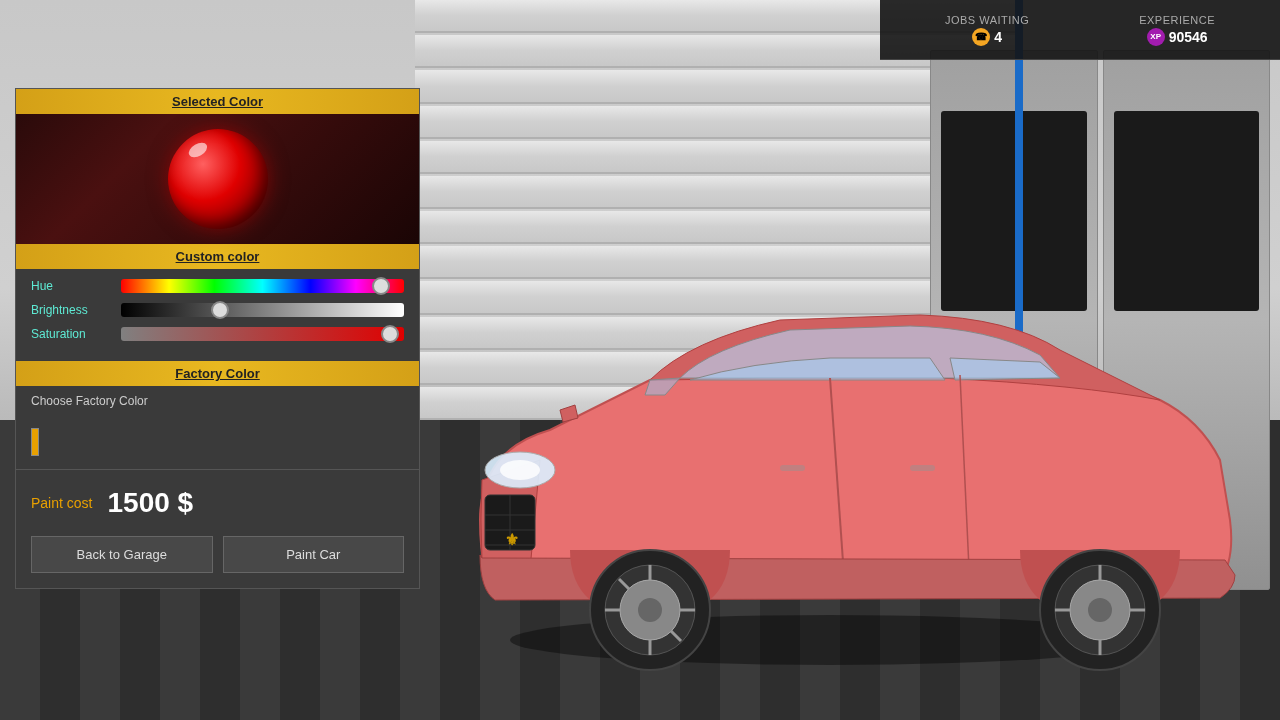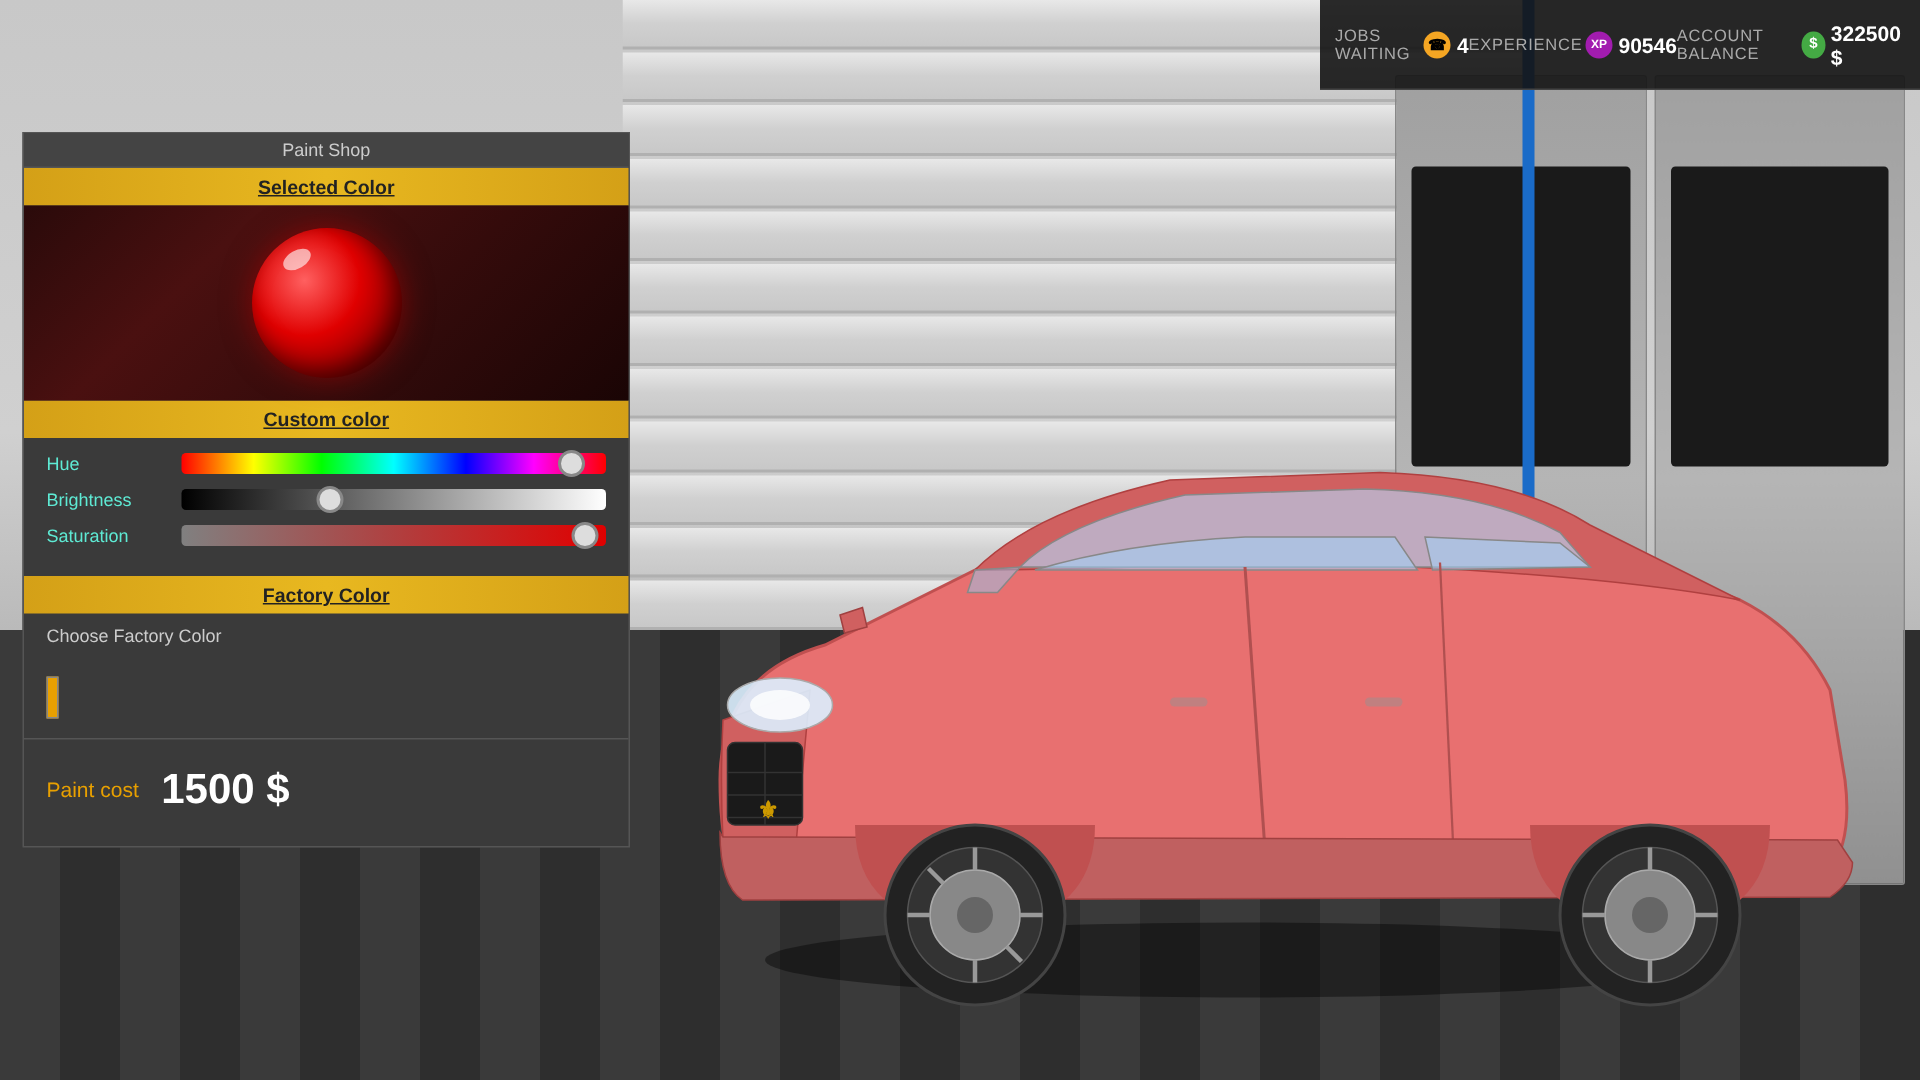--- a/index.html
+++ b/index.html
@@ -120,21 +120,21 @@
       border-bottom: 1px solid #444;
       z-index: 100;
       display: flex;
       align-items: center;
       justify-content: space-around;
       padding: 0 10px;
     }
 
     .hud-item {
       display: flex;
-      flex-direction: row;
+      flex-direction: column;
       align-items: center;
       gap: 2px;
     }
 
     .hud-label {
       color: #aaa;
       font-size: 11px;
       text-transform: uppercase;
       letter-spacing: 0.5px;
     }
@@ -462,34 +462,24 @@
       <span>4</span>
     </div>
   </div>
   <div class="hud-item">
     <span class="hud-label">Experience</span>
     <div class="hud-value">
       <div class="hud-icon hud-icon-xp">XP</div>
       <span>90546</span>
     </div>
   </div>
-  <div class="hud-item">
-    <span class="hud-label">Account Balance</span>
-    <div class="hud-value">
-      <div class="hud-icon hud-icon-money">$</div>
-      <span>322500 $</span>
-    </div>
-  </div>
 </div>
 
 <div class="paint-panel">
 
-  <div class="panel-title">
-    <span>Paint Shop</span>
-  </div>
 
   <div class="section-header">
     <div class="section-header-text">Selected Color</div>
   </div>
 
   <div class="color-preview-area">
     <div class="color-sphere"></div>
   </div>
 
   <div class="section-header">
@@ -531,14 +521,18 @@
     </div>
   </div>
 
   <div class="section-divider"></div>
 
   <div class="paint-cost-section">
     <span class="paint-cost-label">Paint cost</span>
     <span class="paint-cost-value">1500 $</span>
   </div>
 
+  <div class="bottom-buttons">
+    <button class="btn">Back to Garage</button>
+    <button class="btn">Paint Car</button>
+  </div>
 
 </div>
 
 </body></html>

